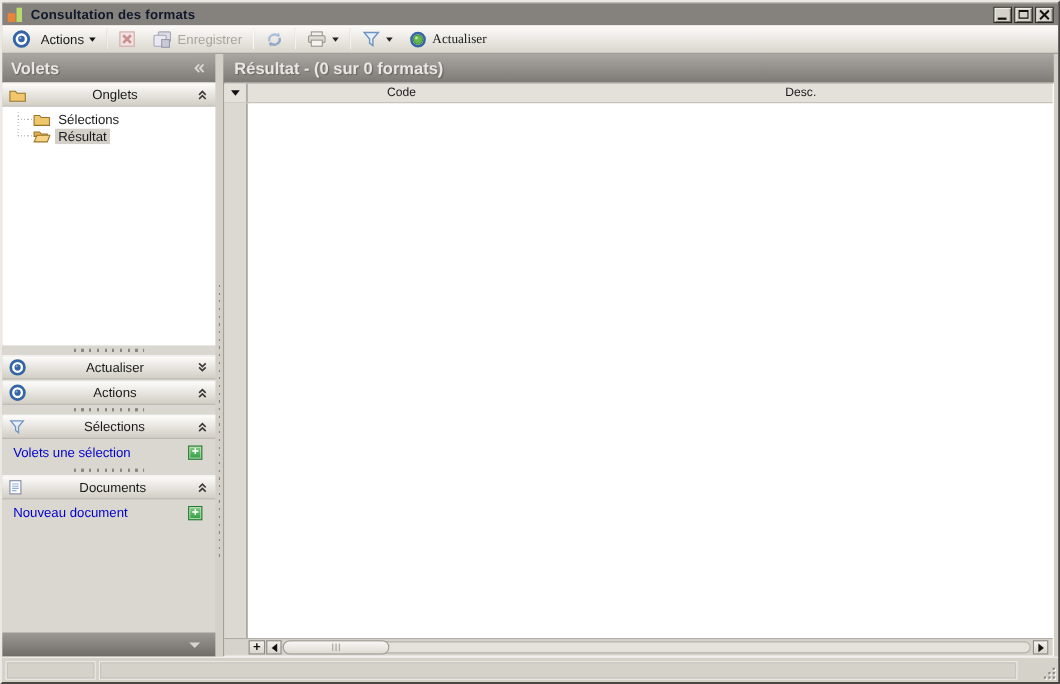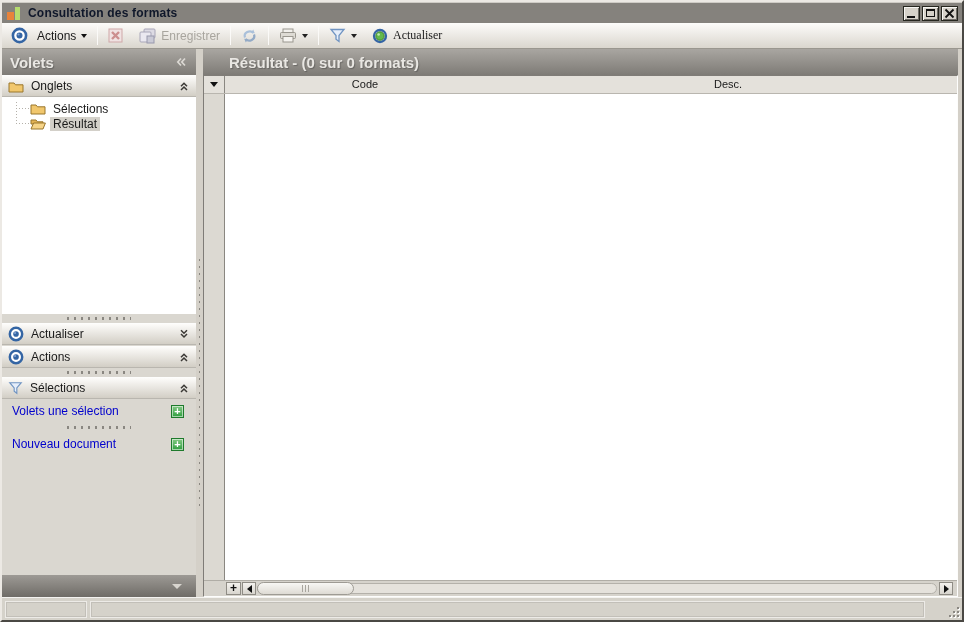--- a/index.html
+++ b/index.html
@@ -35,21 +35,21 @@
   .tsep{width:1px;height:19px;background:#b3b0a8;border-right:1px solid #fbfaf8;margin:0 4px;}
   .icon{display:inline-flex;align-items:center;justify-content:center;}
 
   
   .sidebar{position:absolute;left:0;top:47px;width:194px;height:548px;background:#dad7d0;}
   .cap{height:26px;background:linear-gradient(180deg,#a9a6a1,#7e7b76);display:flex;align-items:center;
     padding:0 8px;color:#e9e7e3;font-size:15px;font-weight:bold;text-shadow:1px 1px 1px rgba(40,40,40,.35);gap:40px;}
   .cap .spring{flex:1;}
   .ghdr{height:22px;background:linear-gradient(180deg,#fdfcfa,#d2cec5);border-top:1px solid #fdfdfc;
     border-bottom:1px solid #b9b6af;display:flex;align-items:center;padding:0 6px;}
-  .ghdr .lbl{margin-left:7px;flex:1;}
+  .ghdr .lbl{margin-left:7px;flex:1;text-align:center;}
   .treebox{height:217px;background:#fff;position:relative;}
   .tree-item{position:absolute;left:0;height:15px;display:flex;align-items:center;}
   .tree-item .tlabel{margin-left:4px;padding:0 3px;line-height:14px;}
   .tree-item .tlabel.sel{background:#d3d0c9;}
   .dot-h{position:absolute;width:14px;height:1px;
     background:repeating-linear-gradient(90deg,#b4b1aa 0 1px,transparent 1px 3px);}
   .dot-v{position:absolute;width:1px;
     background:repeating-linear-gradient(180deg,#b4b1aa 0 1px,transparent 1px 3px);}
   .hsplit{height:9px;display:flex;align-items:center;justify-content:center;}
   .hsplit .dots{width:64px;height:3px;
@@ -64,21 +64,21 @@
   .tri-down{width:0;height:0;border-left:5px solid transparent;border-right:5px solid transparent;
     border-top:5px solid #d8d5cf;}
 
   
   .vsplit{position:absolute;left:194px;top:47px;width:7px;height:548px;background:#d4d0c8;}
   .vsplit .dots{position:absolute;left:3px;top:210px;width:1px;height:250px;
     background:repeating-linear-gradient(180deg,#8a8781 0 2px,transparent 2px 7px);}
 
   
   .main{position:absolute;left:201px;top:47px;width:755px;height:548px;}
-  .main .cap{padding-left:26px;}
+  .main .cap{padding-left:10px;}
   .grid{position:absolute;left:0;top:26px;width:755px;height:522px;background:#fff;
     border:1px solid;border-color:#7f7c77 #fdfdfc #fdfdfc #7f7c77;}
   .ghead{position:absolute;left:0;top:0;width:753px;height:18px;background:#e4e1db;border-bottom:1px solid #b9b6af;}
   .selbtn{position:absolute;left:0;top:0;width:21px;height:17px;border-right:1px solid #8a8781;
     display:flex;align-items:center;justify-content:center;background:#e4e1db;cursor:pointer;}
   .selbtn .tri{width:0;height:0;border-left:4px solid transparent;border-right:4px solid transparent;border-top:5px solid #111;}
   .colhdr{position:absolute;top:0;height:17px;line-height:17px;text-align:center;font-size:11px;color:#1a1a1a;cursor:pointer;}
   .rowstrip{position:absolute;left:0;top:18px;width:21px;height:488px;background:#dcd9d2;border-right:1px solid #8a8781;}
   .gbody{position:absolute;left:22px;top:18px;width:731px;height:488px;background:#fff;}
   .hscroll{position:absolute;left:0;bottom:0;width:753px;height:16px;background:#d6d3cc;border-top:1px solid #b0ada6;}
@@ -311,20 +311,34 @@
     </div>
     <div class="linkrow">
       <span class="link">Volets une sélection</span>
       <span class="plusbtn">+</span>
     </div>
 
     <div class="hsplit">
         <span class="dots"></span>
       </div>
 
+    <div class="ghdr">
+      <span class="icon">
+        <svg width="12" height="14" viewBox="0 0 12 14">
+          <rect x="1" y="1" width="10" height="12" fill="#fdfdff" stroke="#8088a8"></rect>
+          <path d="M3 4h6 M3 6h6 M3 8h6 M3 10h4" stroke="#8fb0d4" stroke-width="1"></path>
+        </svg>
+      </span>
+      <span class="lbl">Documents</span>
+      <span>
+        <svg width="12" height="12" viewBox="0 0 12 12">
+            <path d="M3 6.2 L6 3.2 L9 6.2 M3 10 L6 7 L9 10" stroke="#3b3935" stroke-width="1.5" fill="none"></path>
+          </svg>
+      </span>
+    </div>
     <div class="linkrow">
       <span class="link">Nouveau document</span>
       <span class="plusbtn">+</span>
     </div>
 
     <div class="sb-footer">
       <span class="tri-down"></span>
     </div>
   </div>
 

